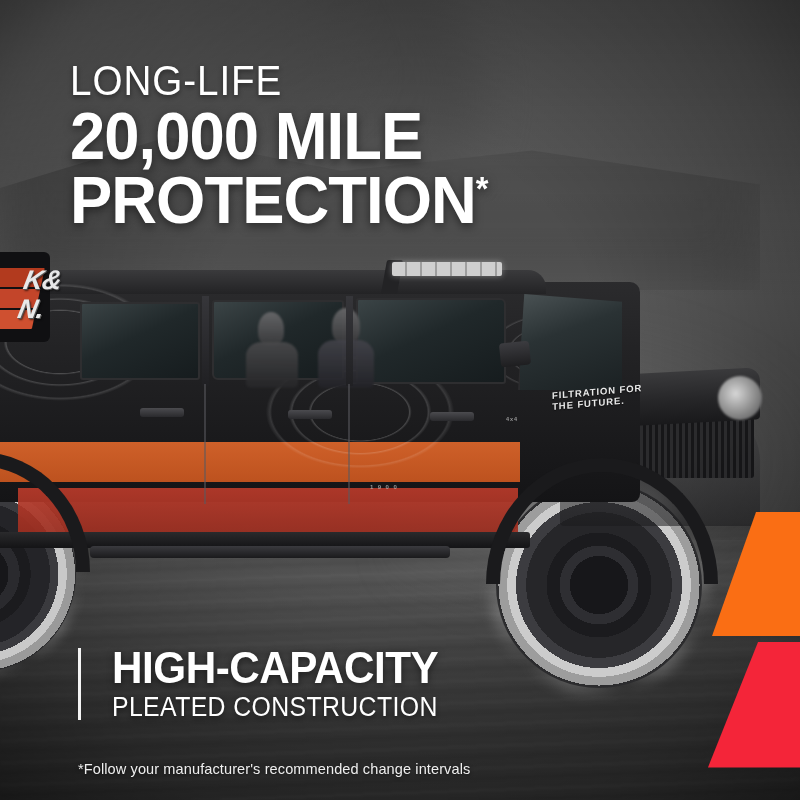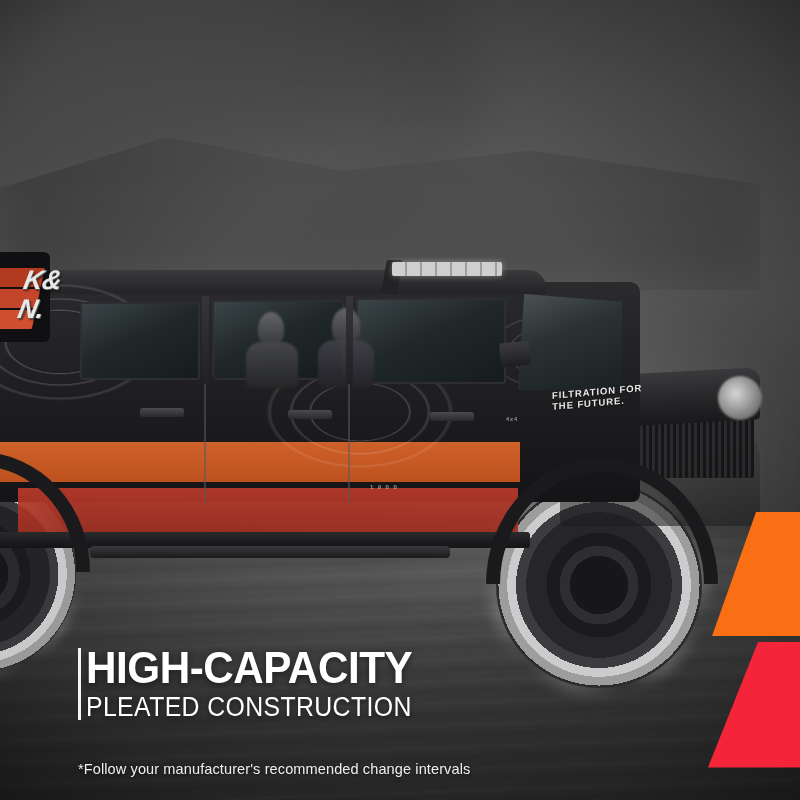--- a/index.html
+++ b/index.html
@@ -365,21 +365,21 @@
     font-weight:700;
   }
 
   .lower-block { position:absolute; left:70px; top:644px; width:640px; }
   .lower-rule {
     position:absolute; left:8px; top:4px;
     width:3px; height:72px;
     background:#fff;
     opacity:.95;
   }
-  .lower-text { position:absolute; left:16px; top:0; }
+  .lower-text { position:absolute; left:42px; top:0; }
   .sub-big {
     color:#fff;
     font-family:"Liberation Sans", sans-serif;
     font-weight:700;
     font-size:44px;
     line-height:48px;
     letter-spacing:-.5px;
     transform:scaleX(.96);
     transform-origin:left center;
     text-shadow:0 2px 8px rgba(0,0,0,.5);
@@ -490,20 +490,25 @@
     <div class="kn-bar kn-bar3"></div>
     <div class="kn-text">
       <div>K&amp;</div>
       <div>N.</div>
     </div>
   </div>
 
   <div class="shape-orange"></div>
   <div class="shape-red"></div>
 
+  <div class="headline-block">
+    <div class="kicker">LONG-LIFE</div>
+    <div class="headline">20,000 MILE</div>
+    <div class="headline"><span>PROTECTION</span><span class="ast">*</span></div>
+  </div>
 
   <div class="lower-block">
     <div class="lower-rule"></div>
     <div class="lower-text">
       <div class="sub-big">HIGH-CAPACITY</div>
       <div class="sub-small">PLEATED CONSTRUCTION</div>
     </div>
   </div>
 
   <div class="footnote">*Follow your manufacturer's recommended change intervals</div>

